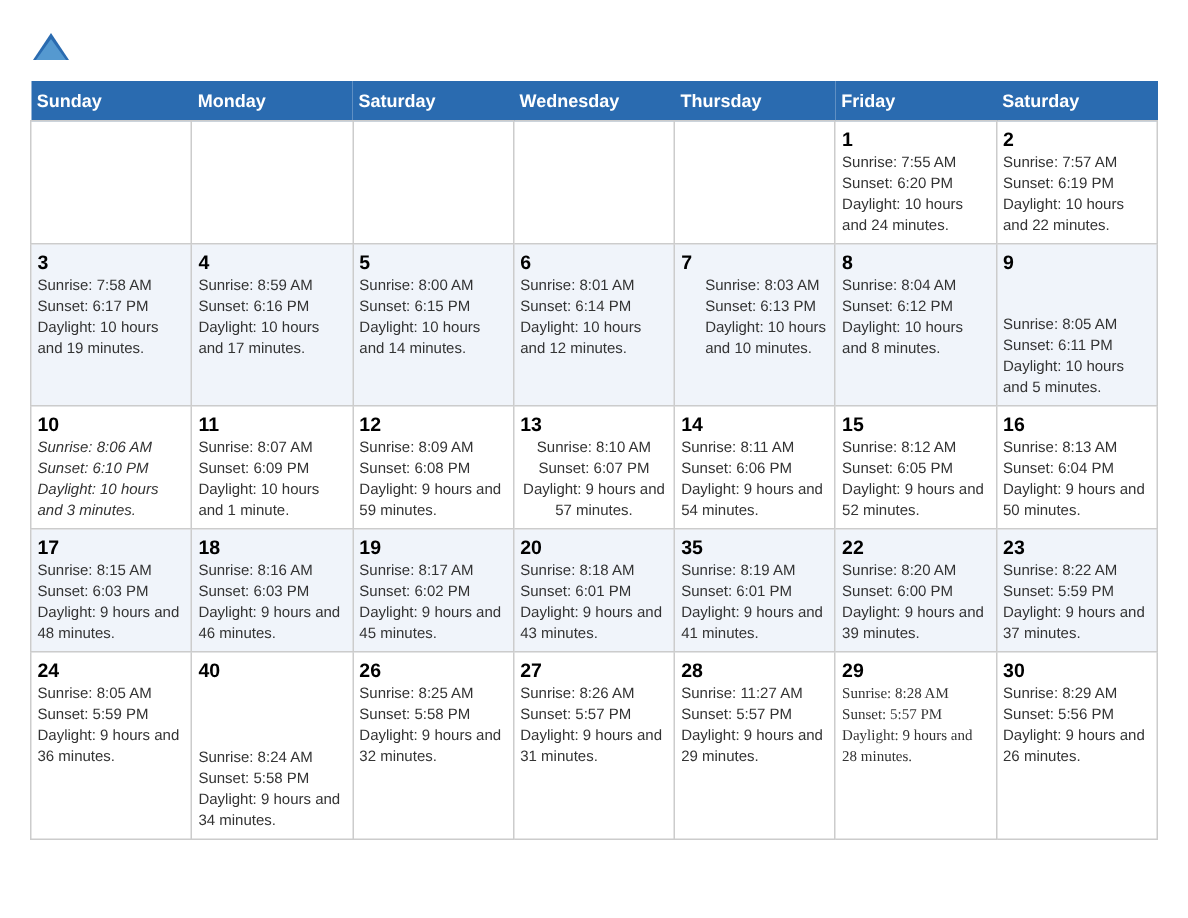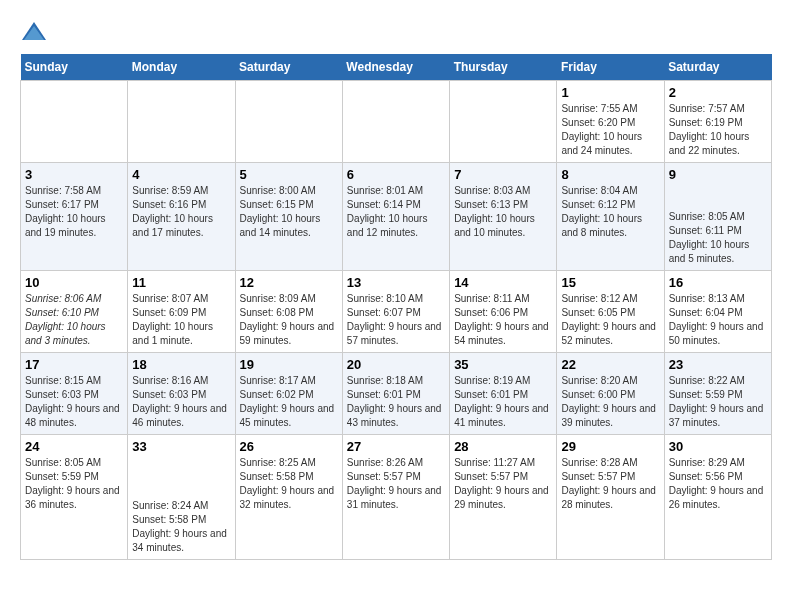--- a/index.html
+++ b/index.html
@@ -147,21 +147,21 @@
 Daylight: 10 hours and 14 minutes.</div>
         </td>
         <td>
           <div class="day-number">6</div>
           <div class="cell-content" style="white-space: pre-line;">Sunrise: 8:01 AM
 Sunset: 6:14 PM
 Daylight: 10 hours and 12 minutes.</div>
         </td>
         <td>
           <div class="day-number">7</div>
-          <div class="cell-content" style="white-space: pre-line;">Sunrise: 8:03 AM
+          <div class="cell-content" style="white-space: pre-line; margin-left: 16px;">Sunrise: 8:03 AM
 Sunset: 6:13 PM
 Daylight: 10 hours and 10 minutes.</div>
         </td>
         <td>
           <div class="day-number">8</div>
           <div class="cell-content" style="white-space: pre-line;">Sunrise: 8:04 AM
 Sunset: 6:12 PM
 Daylight: 10 hours and 8 minutes.</div>
         </td>
         <td>
@@ -185,21 +185,21 @@
 Daylight: 10 hours and 1 minute.</div>
         </td>
         <td>
           <div class="day-number">12</div>
           <div class="cell-content" style="white-space: pre-line;">Sunrise: 8:09 AM
 Sunset: 6:08 PM
 Daylight: 9 hours and 59 minutes.</div>
         </td>
         <td>
           <div class="day-number">13</div>
-          <div class="cell-content" style="white-space: pre-line;">Sunrise: 8:10 AM
+          <div class="cell-content" style="white-space: pre-line; text-align: center;">Sunrise: 8:10 AM
 Sunset: 6:07 PM
 Daylight: 9 hours and 57 minutes.</div>
         </td>
         <td>
           <div class="day-number">14</div>
           <div class="cell-content" style="white-space: pre-line;">Sunrise: 8:11 AM
 Sunset: 6:06 PM
 Daylight: 9 hours and 54 minutes.</div>
         </td>
         <td>
@@ -260,21 +260,21 @@
         </td>
       </tr>
       <tr>
         <td>
           <div class="day-number">24</div>
           <div class="cell-content" style="white-space: pre-line;">Sunrise: 8:05 AM
 Sunset: 5:59 PM
 Daylight: 9 hours and 36 minutes.</div>
         </td>
         <td>
-          <div class="day-number">33</div>
+          <div class="day-number">40</div>
           <div class="cell-content" style="white-space: pre-line; margin-top: 45px;">Sunrise: 8:24 AM
 Sunset: 5:58 PM
 Daylight: 9 hours and 34 minutes.</div>
         </td>
         <td>
           <div class="day-number">26</div>
           <div class="cell-content" style="white-space: pre-line;">Sunrise: 8:25 AM
 Sunset: 5:58 PM
 Daylight: 9 hours and 32 minutes.</div>
         </td>
@@ -285,21 +285,21 @@
 Daylight: 9 hours and 31 minutes.</div>
         </td>
         <td>
           <div class="day-number">28</div>
           <div class="cell-content" style="white-space: pre-line;">Sunrise: 11:27 AM
 Sunset: 5:57 PM
 Daylight: 9 hours and 29 minutes.</div>
         </td>
         <td>
           <div class="day-number">29</div>
-          <div class="cell-content" style="white-space: pre-line;">Sunrise: 8:28 AM
+          <div class="cell-content" style="white-space: pre-line; font-family: Liberation Serif, serif;">Sunrise: 8:28 AM
 Sunset: 5:57 PM
 Daylight: 9 hours and 28 minutes.</div>
         </td>
         <td>
           <div class="day-number">30</div>
           <div class="cell-content" style="white-space: pre-line;">Sunrise: 8:29 AM
 Sunset: 5:56 PM
 Daylight: 9 hours and 26 minutes.</div>
         </td>
       </tr>

